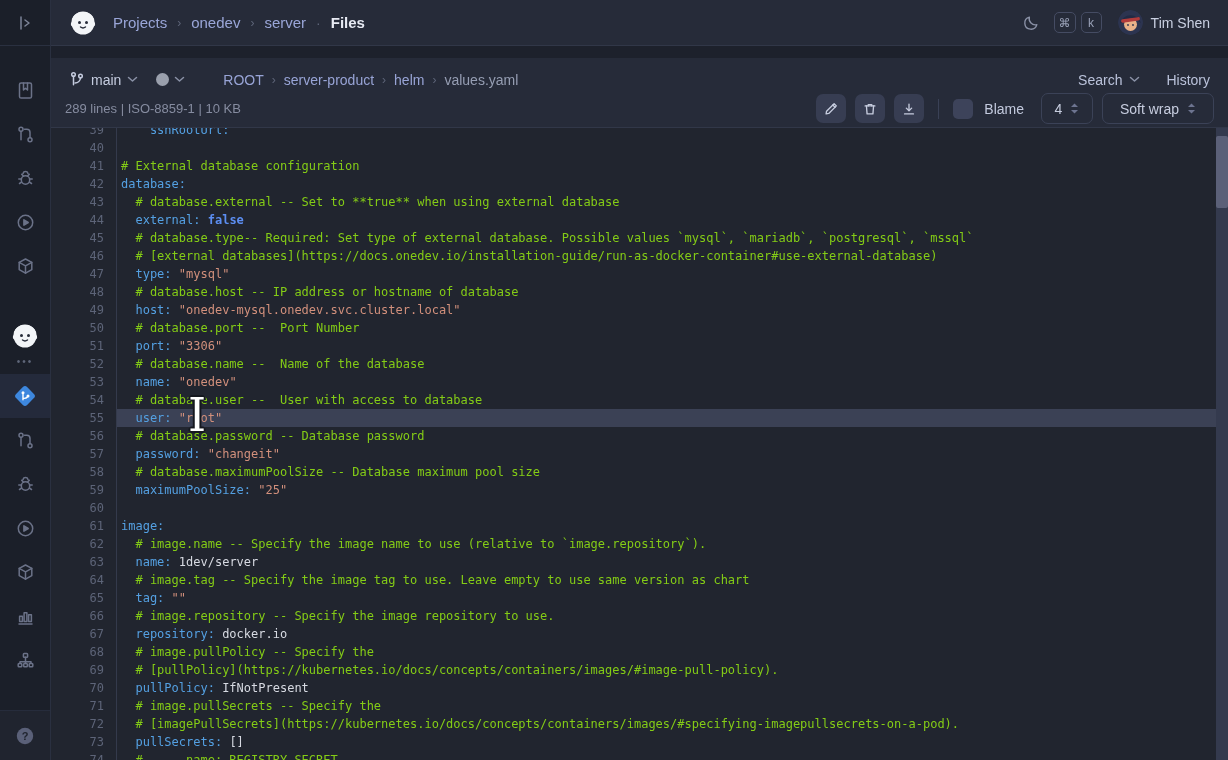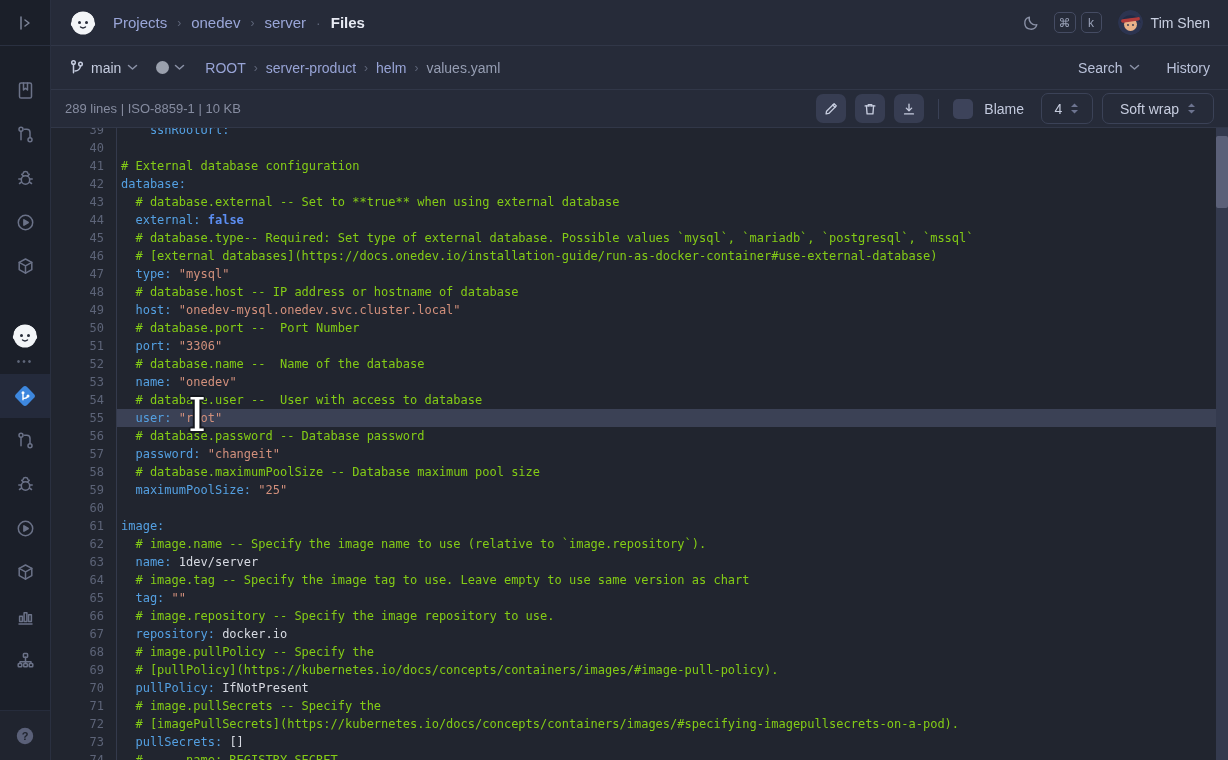--- a/index.html
+++ b/index.html
@@ -55,28 +55,28 @@
   .kbd-group { display:flex; gap:5px; cursor:pointer; }
   .kbd {
     min-width:21px; height:21px; padding:0 4px; border:1px solid #454c63; border-radius:5px;
     color:#9aa2b8; font-size:12px; display:flex; align-items:center; justify-content:center;
   }
   .user { display:flex; align-items:center; gap:8px; cursor:pointer; margin-left:6px; }
   .user-avatar { width:25px; height:25px; border-radius:50%; overflow:hidden; flex:0 0 auto; }
   .user-name { color:#c9d0e2; font-size:14px; }
 
   .filebar {
-    position:absolute; left:51px; right:0; top:46px; height:44px;
+    position:absolute; left:51px; right:0; top:58px; height:44px;
     background:#262b39; border-bottom:1px solid #313748;
     display:flex; align-items:center; padding:0 18px; gap:10px; font-size:14px;
   }
   .branch-select { display:flex; align-items:center; gap:6px; color:#c5ccdf; cursor:pointer; }
   .status-dot-select { display:flex; align-items:center; gap:5px; margin-left:8px; cursor:pointer; }
   .status-dot { width:13px; height:13px; border-radius:50%; background:#9aa0ad; }
-  .path { display:flex; align-items:center; gap:6px; margin-left:10px; }
+  .path { display:flex; align-items:center; gap:6px; margin-left:28px; }
   .path-link { color:#98a4d6; cursor:pointer; }
   .path-file { color:#969eb3; }
   .filebar-right { margin-left:auto; display:flex; align-items:center; gap:26px; }
   .search-btn { display:flex; align-items:center; gap:7px; color:#bac2da; cursor:pointer; }
   .history-btn { color:#bac2da; cursor:pointer; }
   .chev { color:#8a91a6; display:flex; }
 
   .toolbar {
     position:absolute; left:51px; right:0; top:90px; height:38px;
     background:#262b39; border-bottom:1px solid #313748;

